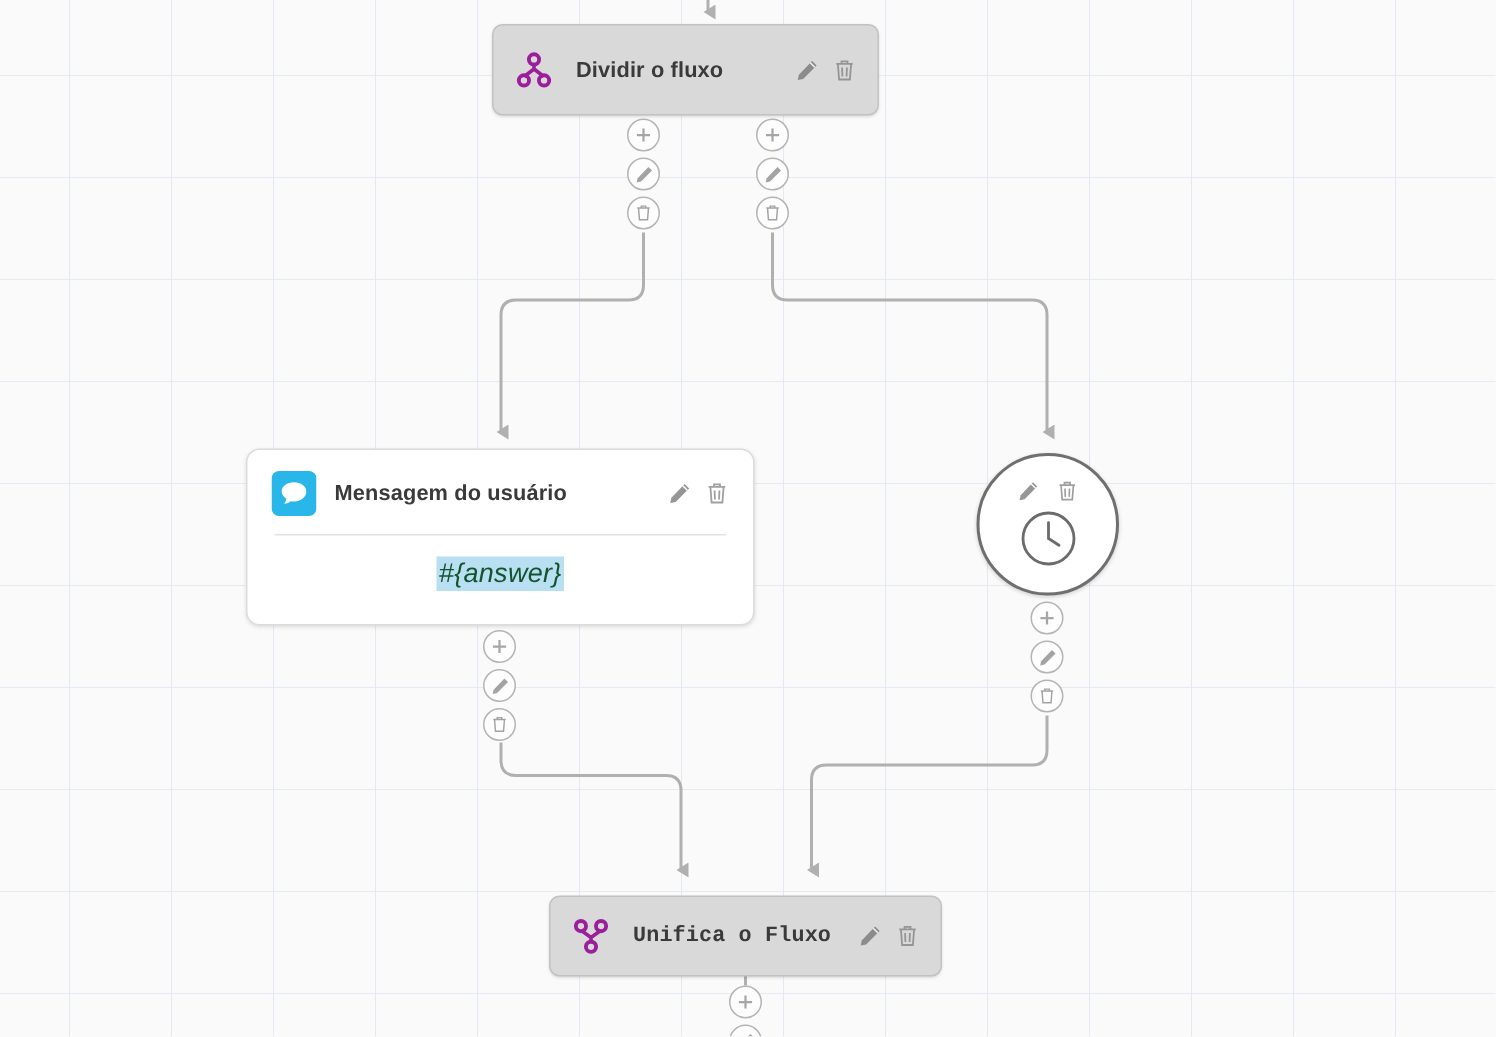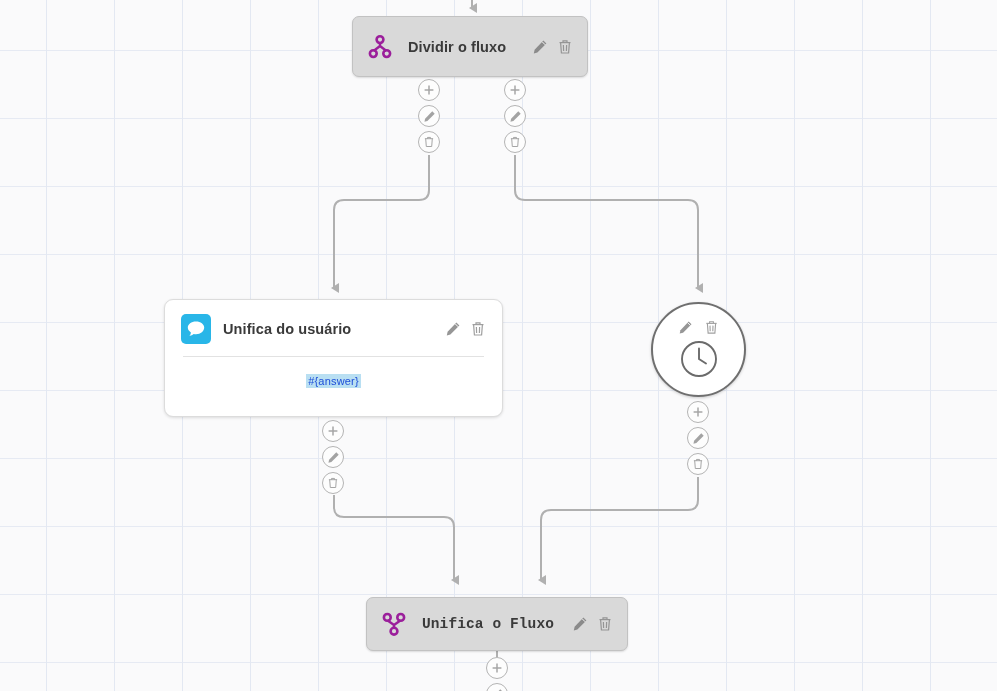--- a/index.html
+++ b/index.html
@@ -93,22 +93,23 @@
     background: #e2e2e2;
     margin: 0 18px;
   }
   .card-body {
     padding: 14px 16px 20px 16px;
     text-align: center;
   }
   .token {
     display: inline-block;
     background: #b9dff2;
-    color: #1d4ed8;
-    font-size: 11px;
+    color: #14532d;
+    font-style: italic;
+    font-size: 18px;
     padding: 1px 2px;
     letter-spacing: .2px;
   }
 
   
   .conn-stack {
     position: absolute;
     display: flex;
     flex-direction: column;
     align-items: center;
@@ -164,21 +165,21 @@
       <path d="M515,155 L515,190 Q515,200 525,200 L688,200 Q698,200 698,210 L698,288" marker-end="url(#arrow)"></path>
 
       <path d="M334,495 L334,507 Q334,517 344,517 L444,517 Q454,517 454,527 L454,580" marker-end="url(#arrow)"></path>
 
       <path d="M698,477 L698,500 Q698,510 688,510 L551,510 Q541,510 541,520 L541,580" marker-end="url(#arrow)"></path>
 
       <path d="M497,648 L497,657"></path>
     </g>
   </svg>
 
-  <div class="node node-gray" style="left:352px; top:16px; width:236px; height:61px;">
+  <div class="node node-gray" style="left:328px; top:16px; width:258px; height:61px;">
     <span class="node-icon">
       <svg width="26" height="26" viewBox="0 0 26 26" xmlns="http://www.w3.org/2000/svg">
         <g stroke="#9b1f9b" stroke-width="2.4" fill="none">
           <path d="M13,8.5 L13,12 M13,12 L6.5,17 M13,12 L19.5,17"></path>
         </g>
         <circle cx="13" cy="5.6" r="3.4" fill="none" stroke="#9b1f9b" stroke-width="2.6"></circle>
         <circle cx="6.3" cy="19.6" r="3.4" fill="none" stroke="#9b1f9b" stroke-width="2.6"></circle>
         <circle cx="19.7" cy="19.6" r="3.4" fill="none" stroke="#9b1f9b" stroke-width="2.6"></circle>
       </svg>
     </span>
@@ -255,21 +256,21 @@
     <div class="card-head">
       <span class="node-icon">
         <svg width="30" height="30" viewBox="0 0 30 30" xmlns="http://www.w3.org/2000/svg">
           <rect x="0" y="0" width="30" height="30" rx="5" fill="#29b6e8"></rect>
           <path d="M15 7.5 C10.3 7.5 6.8 10.2 6.8 13.6 C6.8 15.6 8.0 17.3 9.9 18.4
                    C9.8 19.7 9.2 21.0 8.4 21.9 C10.2 21.7 11.8 20.9 12.8 20.1
                    C13.5 20.2 14.2 20.3 15 20.3 C19.7 20.3 23.2 17.3 23.2 13.6
                    C23.2 10.2 19.7 7.5 15 7.5 Z" fill="#ffffff"></path>
         </svg>
       </span>
-      <span class="node-title">Unifica do usuário</span>
+      <span class="node-title">Mensagem do usuário</span>
       <span class="node-actions">
         <span class="act">
           <svg width="16" height="16" viewBox="0 0 16 16" xmlns="http://www.w3.org/2000/svg">
             <path d="M11.4 1.6 L14.4 4.6 L5.4 13.6 L1.8 14.4 L2.6 10.8 Z" fill="#6e6e6e"></path>
             <path d="M10.2 2.8 L13.2 5.8" stroke="#ffffff" stroke-width="1" fill="none"></path>
           </svg>
         </span>
         <span class="act">
           <svg width="16" height="16" viewBox="0 0 16 16" xmlns="http://www.w3.org/2000/svg">
             <g stroke="#7b7b7b" stroke-width="1.2" fill="none">

